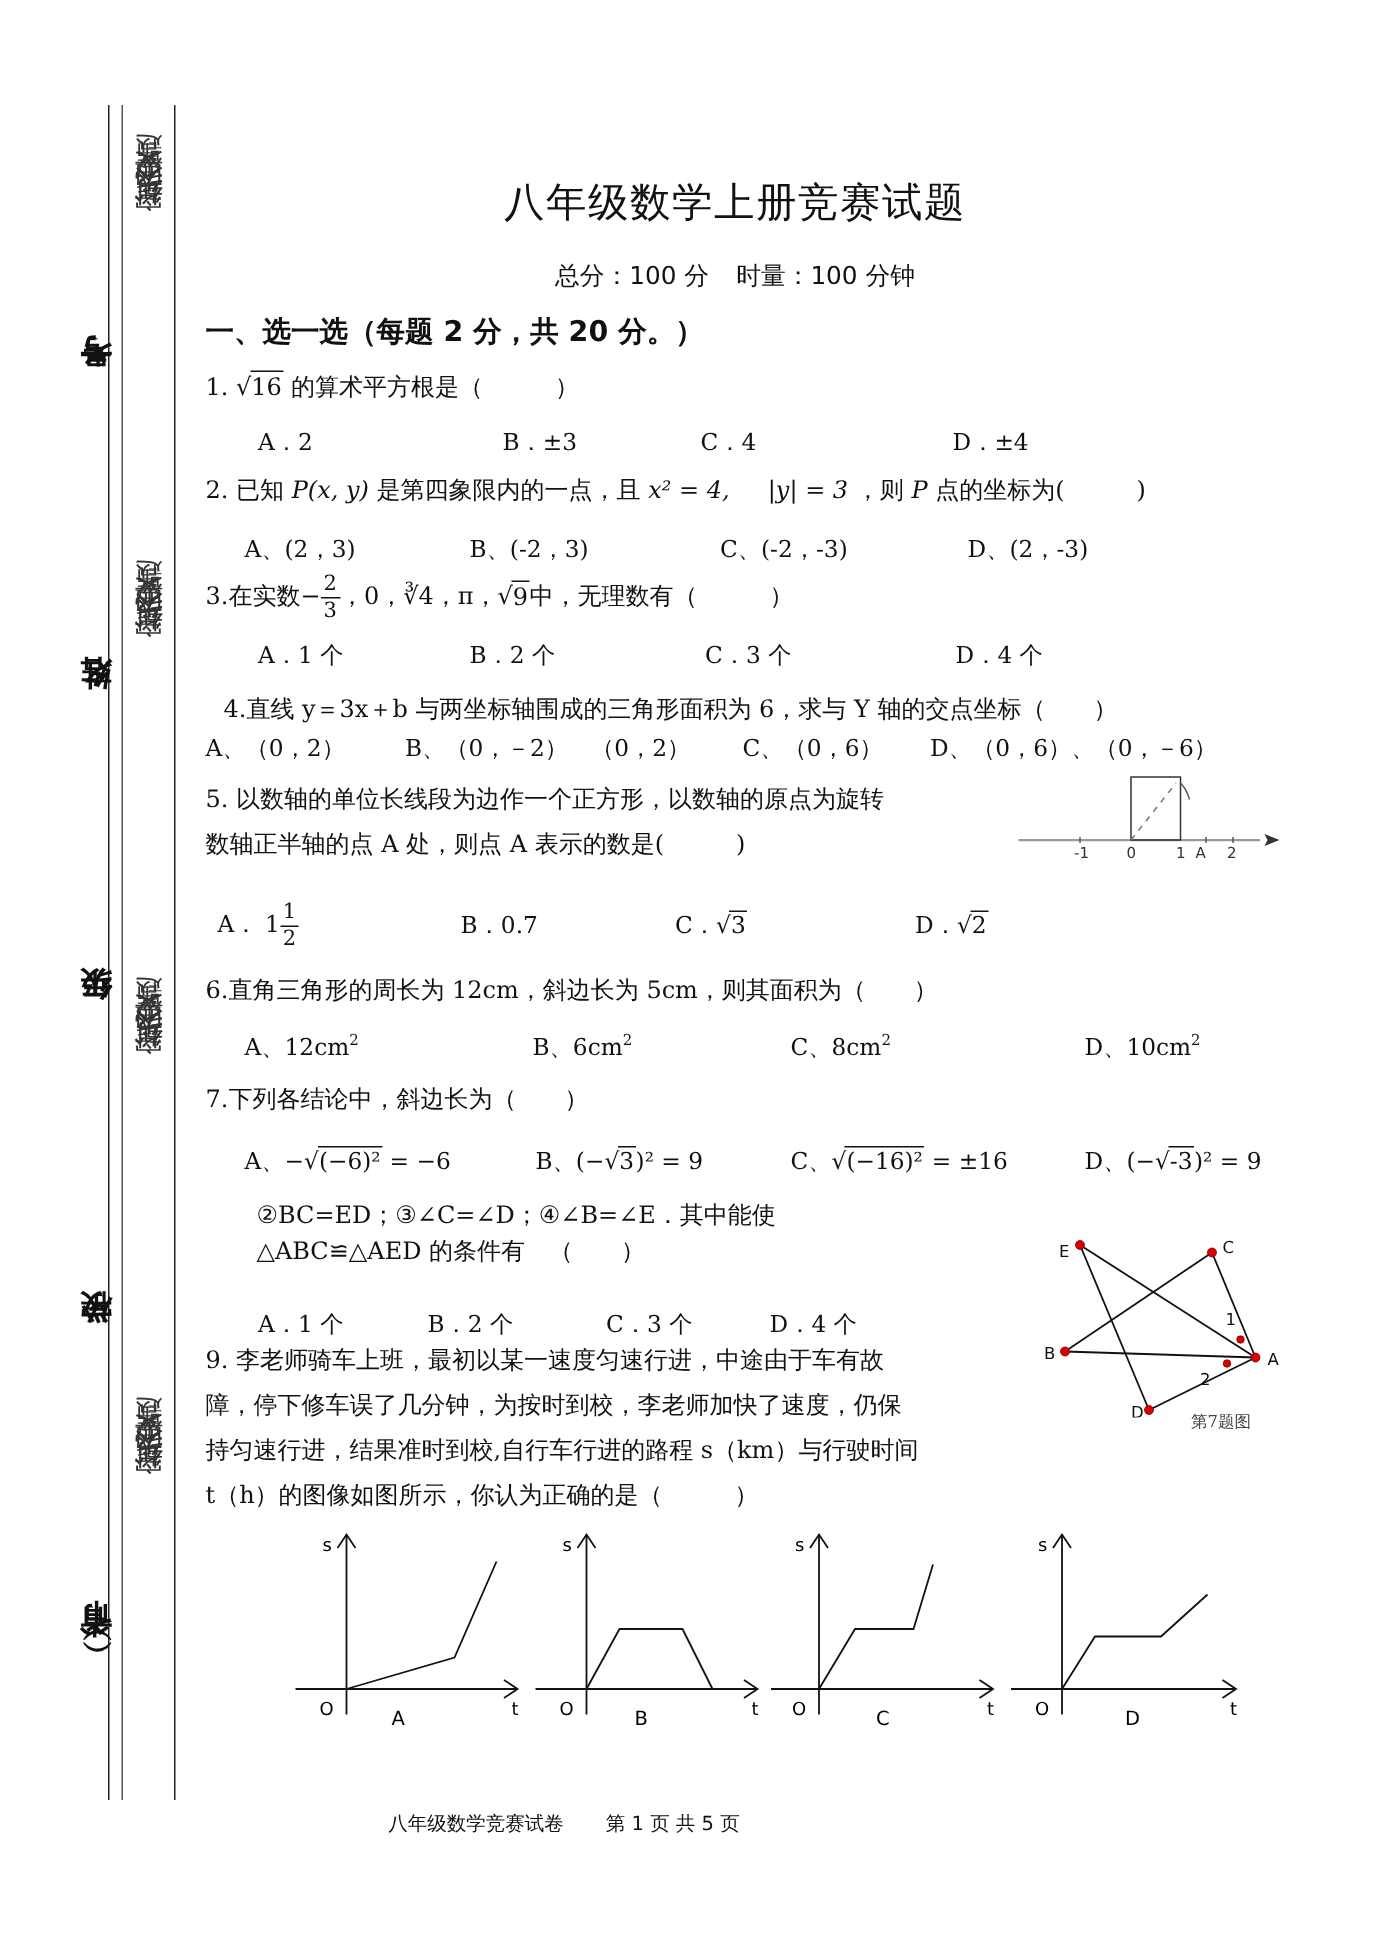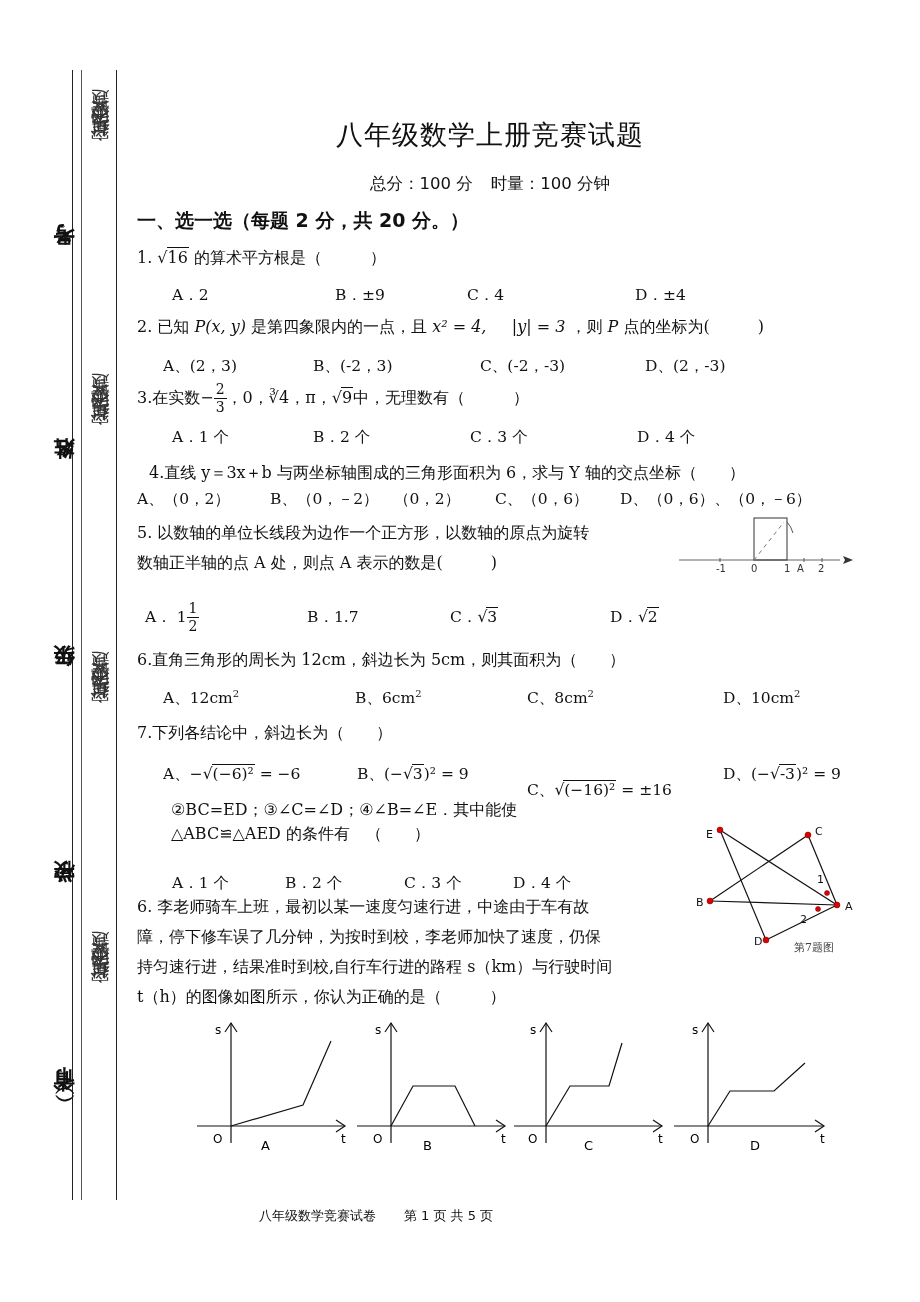--- a/index.html
+++ b/index.html
@@ -78,21 +78,21 @@
   <span>总分：100 分</span><span>时量：100 分钟</span>
 </div>
 <div class="section">一、选一选（每题 2 分，共 20 分。）</div>
 
 <div class="q" style="top:247px;text-align:right;">
   <span>1.</span>
   √<span class="sqrt">16</span>
   <span>的算术平方根是（　　　）</span>
 </div>
 <div class="opt" style="left:172px;top:285px;">A．2</div>
-<div class="opt" style="left:335px;top:285px;">B．±9</div>
+<div class="opt" style="left:335px;top:285px;">B．±3</div>
 <div class="opt" style="left:467px;top:285px;">C．4</div>
 <div class="opt" style="left:635px;top:285px;">D．±4</div>
 
 <div class="q" style="top:317px;">
   <span>2.</span>
   <span>已知</span>
   <i>P(x, y)</i>
   <span>是第四象限内的一点，且</span>
   <i>x² = 4,</i>
   &nbsp;&nbsp;&nbsp;
@@ -130,21 +130,21 @@
   <div>5. 以数轴的单位长线段为边作一个正方形，以数轴的原点为旋转</div>
   <div>数轴正半轴的点 A 处，则点 A 表示的数是(　　　)</div>
 </div>
 <div class="opt" style="left:145px;top:600px;">
   <span>A．</span>
   <span>1</span><span class="frac">
       <span class="num">1</span>
       <span>2</span>
     </span>
 </div>
-<div class="opt" style="left:307px;top:607px;">B．1.7</div>
+<div class="opt" style="left:307px;top:607px;">B．0.7</div>
 <div class="opt" style="left:450px;top:607px;">
   <span>C．</span>√<span class="sqrt">3</span>
 </div>
 <div class="opt" style="left:610px;top:607px;">
   <span>D．</span>√<span class="sqrt">2</span>
 </div>
 
 <svg class="abs" style="left:675px;top:510px;" width="190" height="70">
   <line x1="4" y1="50" x2="165" y2="50" stroke="#999" stroke-width="1.5"></line>
   <polygon points="178,50 168,46 170,50 168,54" fill="#333"></polygon>
@@ -171,21 +171,21 @@
 
 <div class="q" style="top:723px;">
   <span>7.</span><span>下列各结论中，斜边长为（　　）</span>
 </div>
 <div class="opt" style="left:163px;top:764px;">
   <span>A、</span><span>−</span>√<span class="sqrt">(−6)²</span><span> = −6</span>
 </div>
 <div class="opt" style="left:357px;top:764px;">
   <span>B、</span><span>(−</span>√<span class="sqrt">3</span><span>)² = 9</span>
 </div>
-<div class="opt" style="left:527px;top:780px;">
+<div class="opt" style="left:527px;top:764px;">
   <span>C、</span>√<span class="sqrt">(−16)²</span><span> = ±16</span>
 </div>
 <div class="opt" style="left:723px;top:764px;">
   <span>D、</span><span>(−</span>√<span class="sqrt"> -3</span><span>)² = 9</span>
 </div>
 
 <div class="para" style="top:798px;line-height:24px;">
   <div style="padding-left:34px;">②BC=ED；③∠C=∠D；④∠B=∠E．其中能使</div>
   <div style="padding-left:34px;">△ABC≌△AED 的条件有　（　　）</div>
 </div>
@@ -218,21 +218,21 @@
     <text x="6" y="91">B</text>
     <text x="155" y="95">A</text>
     <text x="64" y="130">D</text>
     <text x="127" y="68">1</text>
     <text x="110" y="108">2</text>
   </g>
 </svg>
 <div class="caption7">第7题图</div>
 
 <div class="para" style="top:892px;">
-  <div>6. 李老师骑车上班，最初以某一速度匀速行进，中途由于车有故</div>
+  <div>9. 李老师骑车上班，最初以某一速度匀速行进，中途由于车有故</div>
   <div>障，停下修车误了几分钟，为按时到校，李老师加快了速度，仍保</div>
   <div>持匀速行进，结果准时到校,自行车行进的路程 s（km）与行驶时间</div>
   <div>t（h）的图像如图所示，你认为正确的是（　　　）</div>
 </div>
 
 <svg class="abs" style="left:195px;top:1018px;" width="160" height="135">
   <g stroke="#111" stroke-width="1.2" fill="none">
     <line x1="36" y1="125" x2="36" y2="5"></line>
       <polyline points="30,14 36,5 42,14"></polyline>
     <line x1="2" y1="108" x2="150" y2="108"></line>

